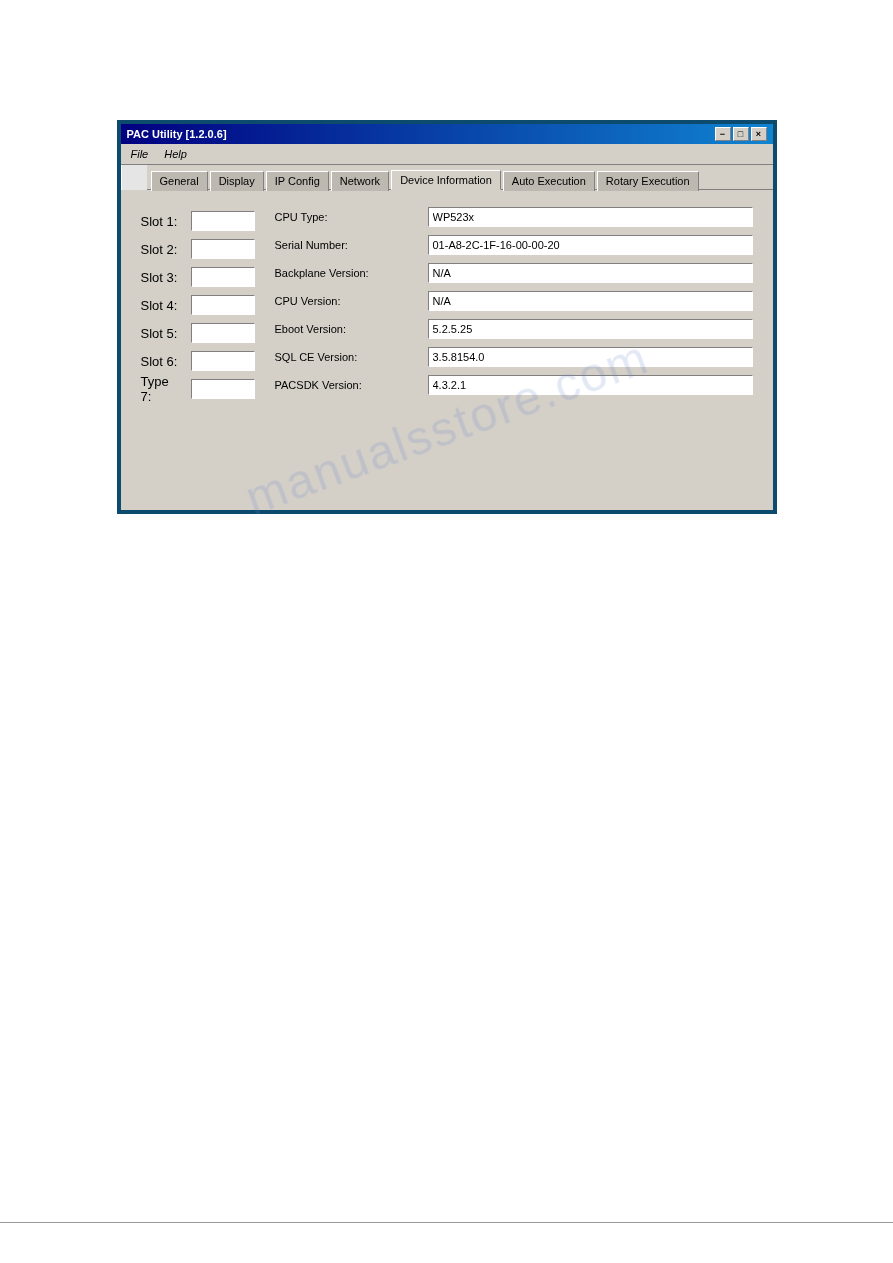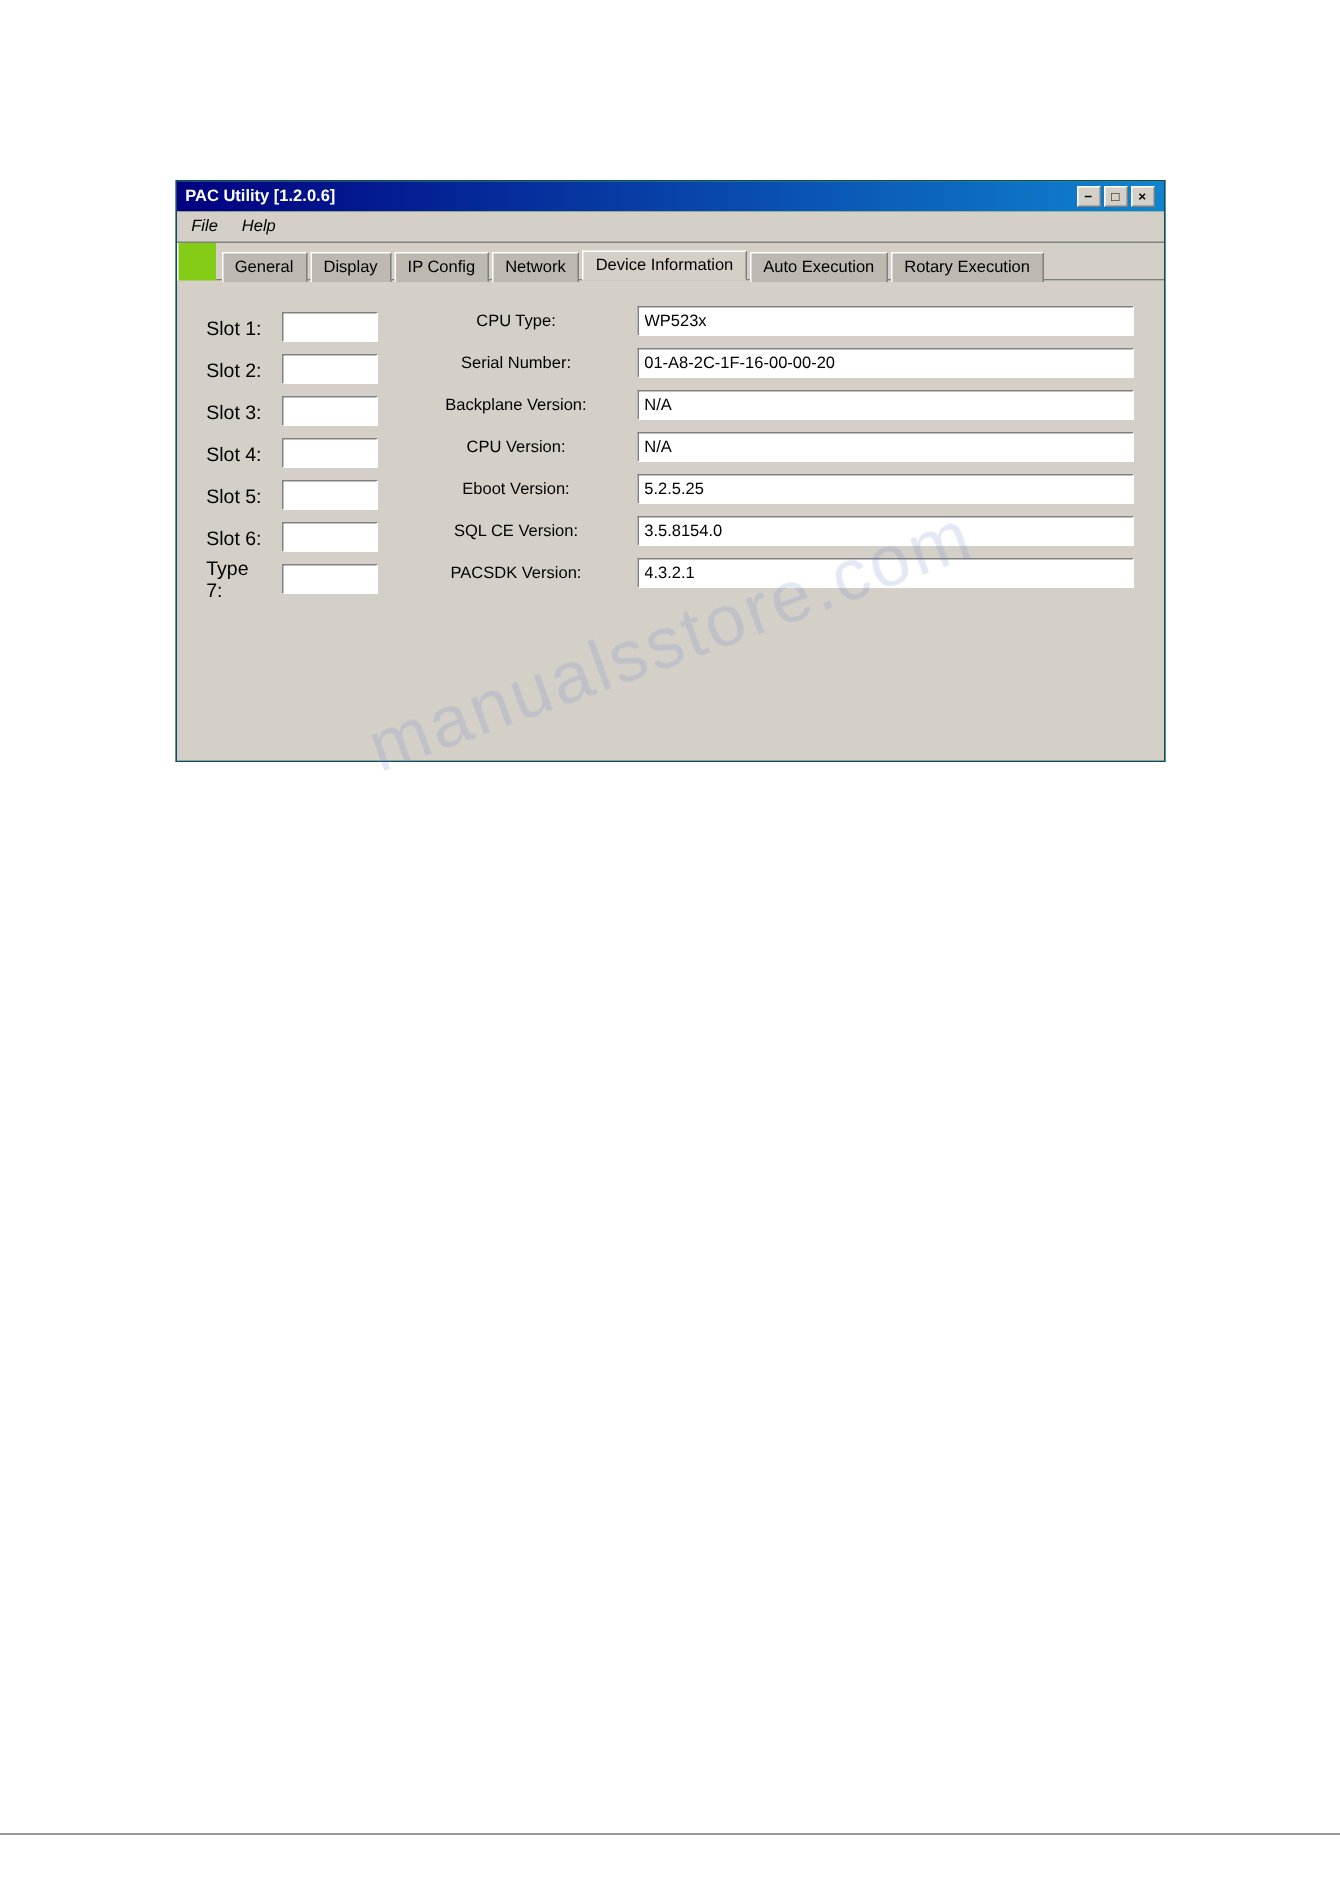--- a/index.html
+++ b/index.html
@@ -9,22 +9,22 @@
       font-size: 11px;
       display: flex;
       justify-content: center;
       align-items: flex-start;
       padding: 120px 0 0 0;
       min-height: 1263px;
     }
 
     .window {
       width: 660px;
-      border: 1px solid #0c4a6e;
-      background: #84cc16;
+      border: 4px solid #0c4a6e;
+      background: #e5e5e5;
       box-shadow: 1px 1px 0 #ffffff inset, -1px -1px 0 #808080 inset;
     }
 
     .title-bar {
       background: linear-gradient(to right, #000080, #1084d0);
       color: white;
       padding: 3px 6px;
       display: flex;
       align-items: center;
       justify-content: space-between;
@@ -149,21 +149,21 @@
 
     .info-row {
       display: flex;
       align-items: center;
       gap: 8px;
       height: 22px;
     }
 
     .info-label {
       width: 145px;
-      text-align: center;
+      text-align: left;
       font-size: 11px;
     }
 
     .info-input {
       flex: 1;
       height: 20px;
       background: white;
       border: 1px solid;
       border-color: #808080 #ffffff #ffffff #808080;
       padding: 1px 4px;

